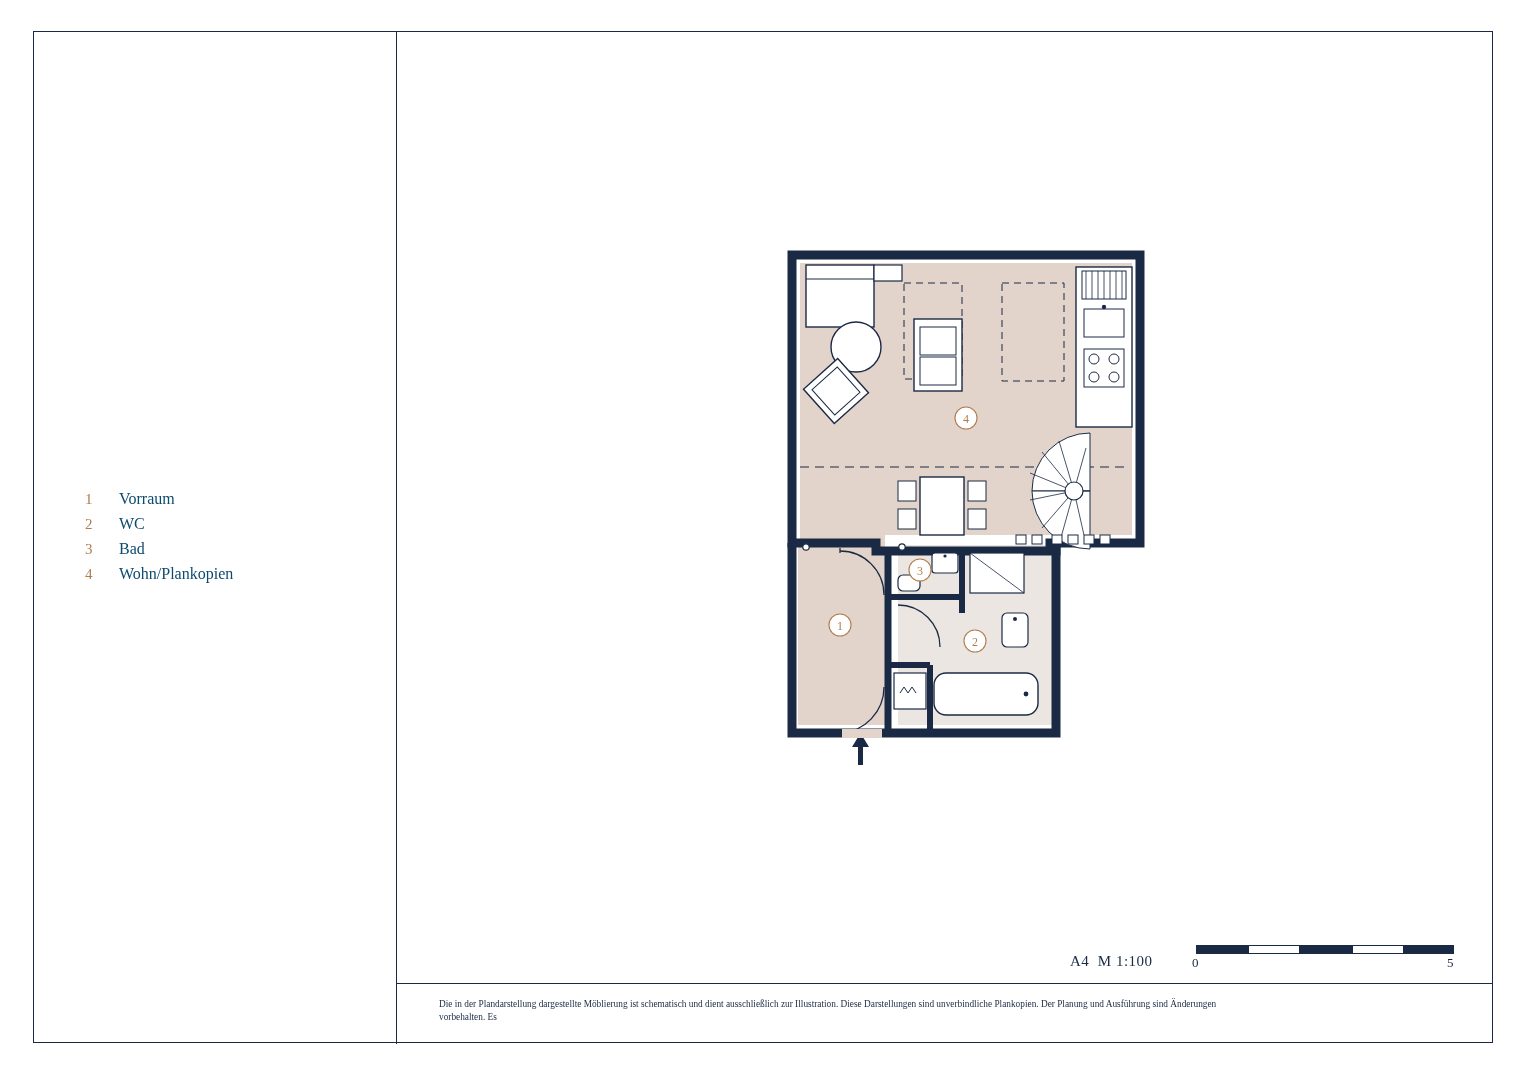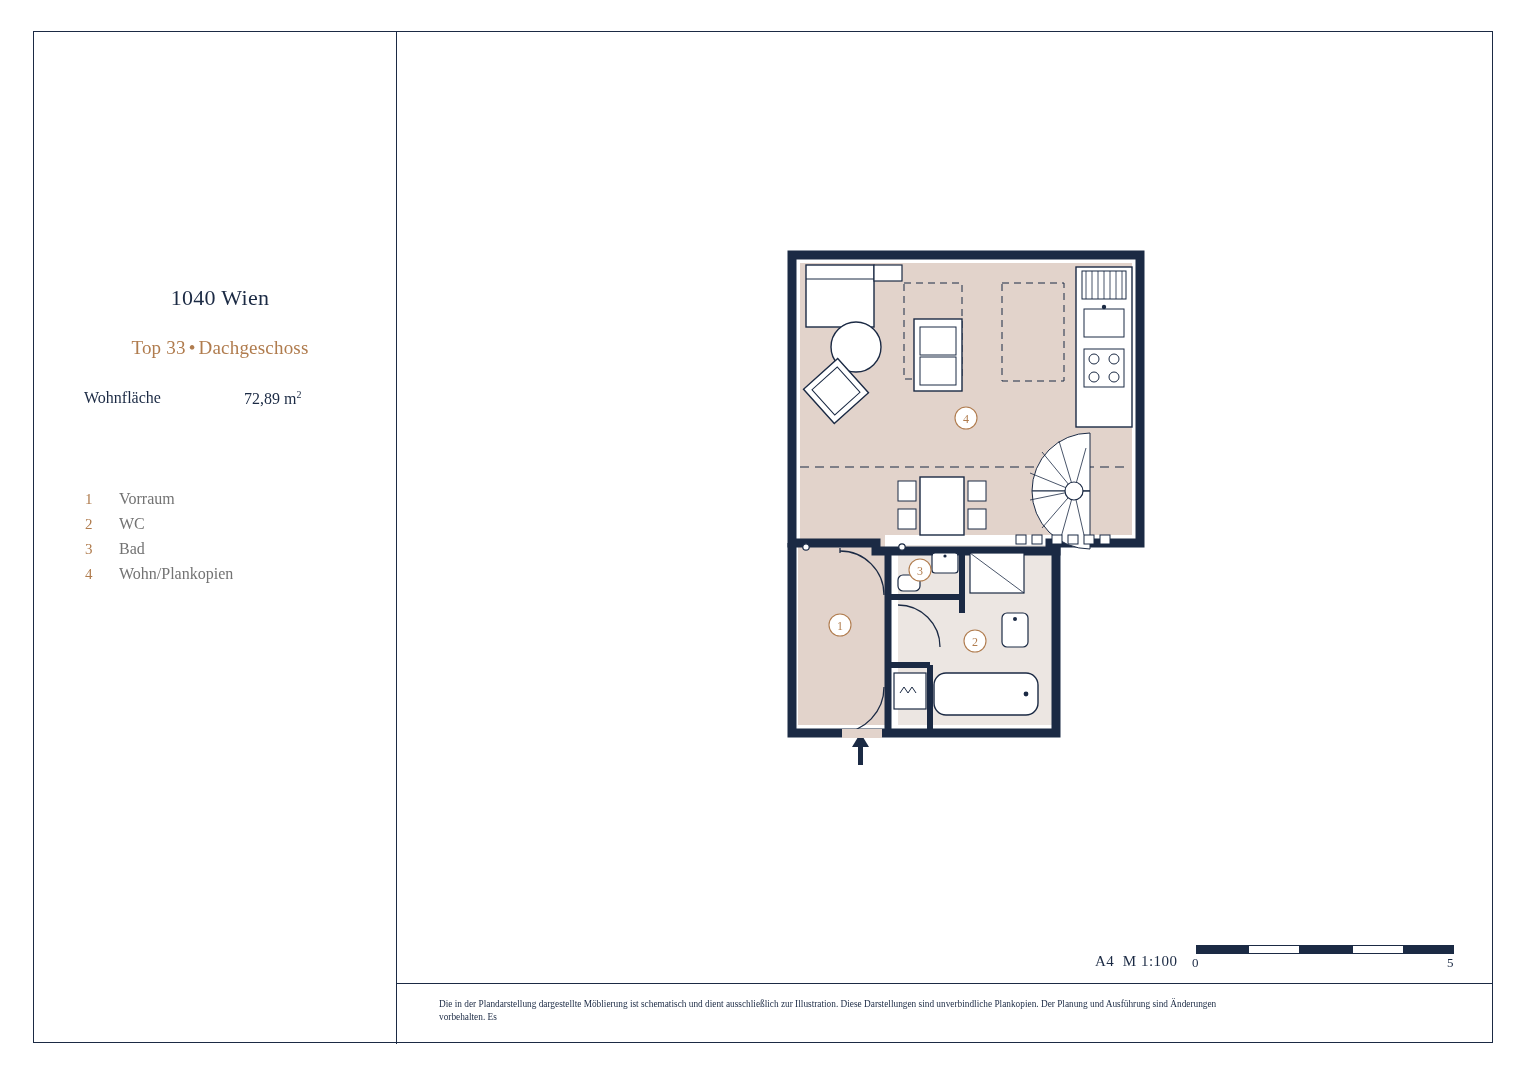--- a/index.html
+++ b/index.html
@@ -87,31 +87,30 @@
     align-items: baseline;
     margin-bottom: 7px;
   }
   .legend-num {
     width: 34px;
     color: #b07c4e;
     font-size: 15px;
   }
   .legend-name {
     font-size: 16px;
-    color: #737373;
+    color: #0c4a6e;
   }
 
   
   .scale-text {
     position: absolute;
     left: 1070px; top: 953px;
     font-size: 15px;
     color: #1b2a44;
     letter-spacing: 0.5px;
-    margin-left: 25px;
   }
   .scalebar {
     position: absolute;
     left: 1196px; top: 945px;
     width: 258px; height: 9px;
   }
   .scalebar .seg {
     position: absolute;
     top: 0; height: 9px;
     box-sizing: border-box;
@@ -153,30 +152,20 @@
 </style>
 </head>
 <body>
 
 <div class="sheet">
 
   <div class="page-border"></div>
   <div class="v-divider"></div>
   <div class="h-divider"></div>
 
-  <div class="titleblock">
-    <div class="city">1040 Wien</div>
-    <div class="toprow">
-      <span>Top 33</span><span class="dot">•</span><span>Dachgeschoss</span>
-    </div>
-    <div class="area-line">
-      <span class="area-label">Wohnfläche</span>
-      <span class="area-value"><span>72,89 m</span><sup>2</sup></span>
-    </div>
-  </div>
 
   <div class="legend">
     <div class="legend-row">
       <span class="legend-num">1</span>
       <span class="legend-name">Vorraum</span>
     </div>
     <div class="legend-row">
       <span class="legend-num">2</span>
       <span class="legend-name">WC</span>
     </div>

